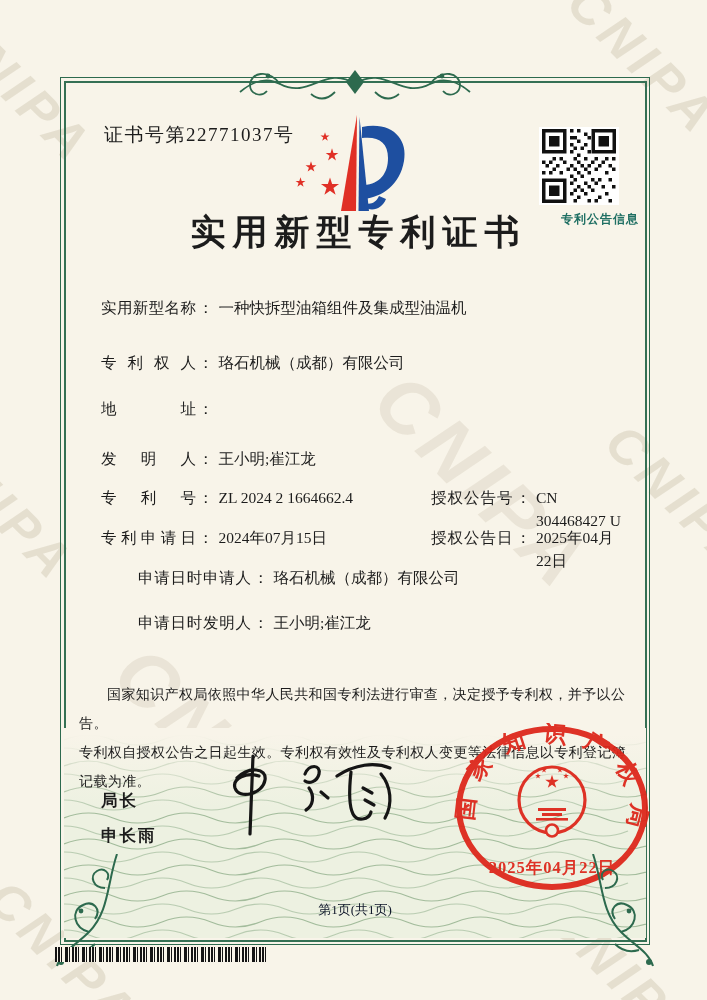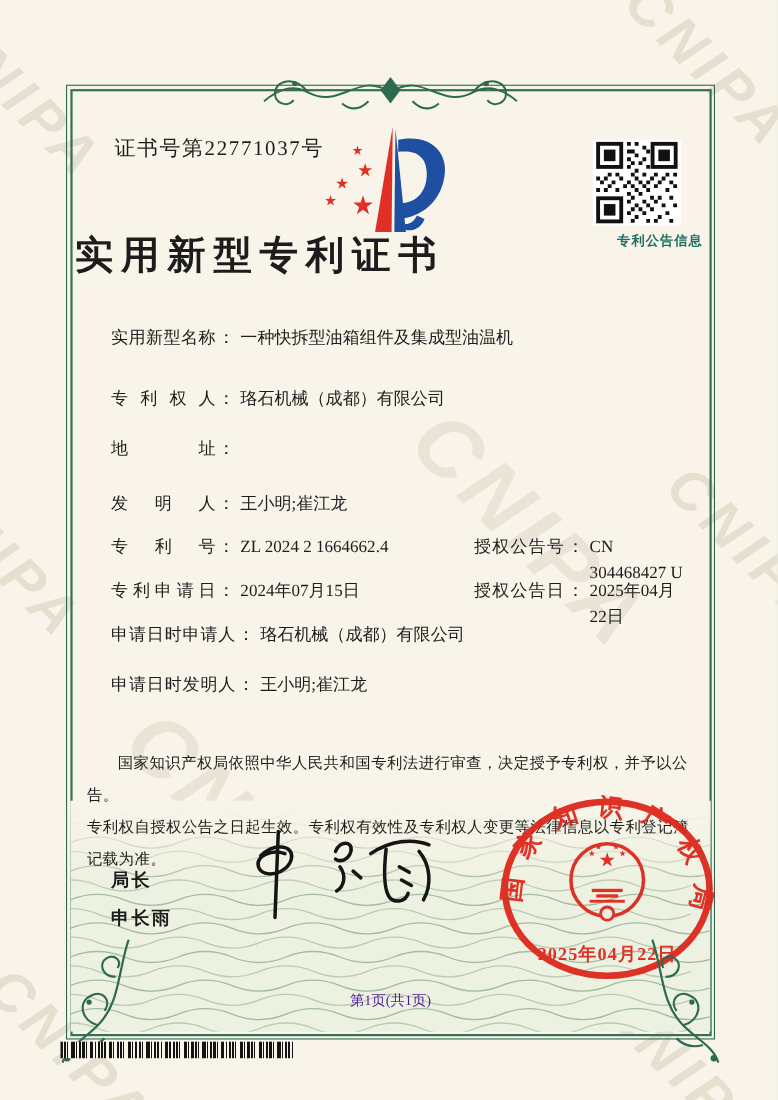--- a/index.html
+++ b/index.html
@@ -21,44 +21,44 @@
   
   .waves{position:absolute;left:3px;top:650px;width:582px;height:210px;z-index:1;}
   .wavefade{position:absolute;left:3px;top:650px;width:582px;height:80px;z-index:2;
             background:linear-gradient(#f8f4e9 8%,rgba(248,244,233,0));}
   
   .certno{position:absolute;left:43px;top:44px;font-size:19px;letter-spacing:1.5px;z-index:3;}
   .logo{position:absolute;left:219px;top:33px;width:150px;height:106px;z-index:3;}
   .qr{position:absolute;left:478px;top:49px;width:80px;height:78px;z-index:3;background:#fff;}
   .qrcap{position:absolute;left:458px;top:133px;width:120px;text-align:right;
          font-size:12px;font-weight:700;letter-spacing:1px;color:#1f6f63;z-index:3;}
-  .title{position:absolute;left:0;right:0;top:131px;
+  .title{position:absolute;left:0;right:0;top:131px;text-align:center;
          font-size:35px;font-weight:700;letter-spacing:7px;text-indent:7px;z-index:3;}
   
   .frow{position:absolute;left:40px;width:522px;display:flex;align-items:flex-end;
         font-size:15.5px;line-height:1.5;z-index:3;}
   .lbl{display:inline-block;width:95px;flex:none;text-align:justify;text-align-last:justify;
        text-justify:inter-character;}
-  .lbl-w{width:113px;}
+  .lbl-w{width:113px;margin-left:37px;}
   .lbl-r{width:auto;flex:none;letter-spacing:1px;}
   .col{flex:none;margin:0 5px 0 2px;}
   .val{flex:1;}
   .fpair-r{position:absolute;left:330px;top:0;display:flex;}
   
   .decl{position:absolute;left:18px;width:552px;top:602px;font-size:14px;line-height:29px;
         letter-spacing:.4px;z-index:3;}
   .decl .l1{text-indent:2em;}
   
   .director{position:absolute;left:40px;top:705px;z-index:3;
             font:600 16.5px/2.15 "Liberation Sans","DejaVu Sans",sans-serif;letter-spacing:2px;}
   .sig{position:absolute;left:148px;top:670px;width:192px;height:94px;z-index:3;}
   
   .seal{position:absolute;left:390px;top:645px;width:202px;height:172px;z-index:4;opacity:.93;}
   
-  .pageinfo{position:absolute;left:0;right:0;top:823px;text-align:center;font-size:13px;color:#4c1d95;z-index:3;}
+  .pageinfo{position:absolute;left:0;right:0;top:823px;text-align:center;font-size:13px;color:#0f172a;z-index:3;}
   
   .barcode{position:absolute;left:55px;top:947px;width:212px;height:15px;z-index:2;
            background:repeating-linear-gradient(90deg,#141414 0 2px,#f8f4e9 2px 3px,#141414 3px 5px,
            #f8f4e9 5px 6px,#141414 6px 7px,#f8f4e9 7px 10px,#141414 10px 13px,#f8f4e9 13px 14px,
            #141414 14px 15px,#f8f4e9 15px 17px);}
   svg{display:block;}
 </style>
 </head>
 <body>
 

